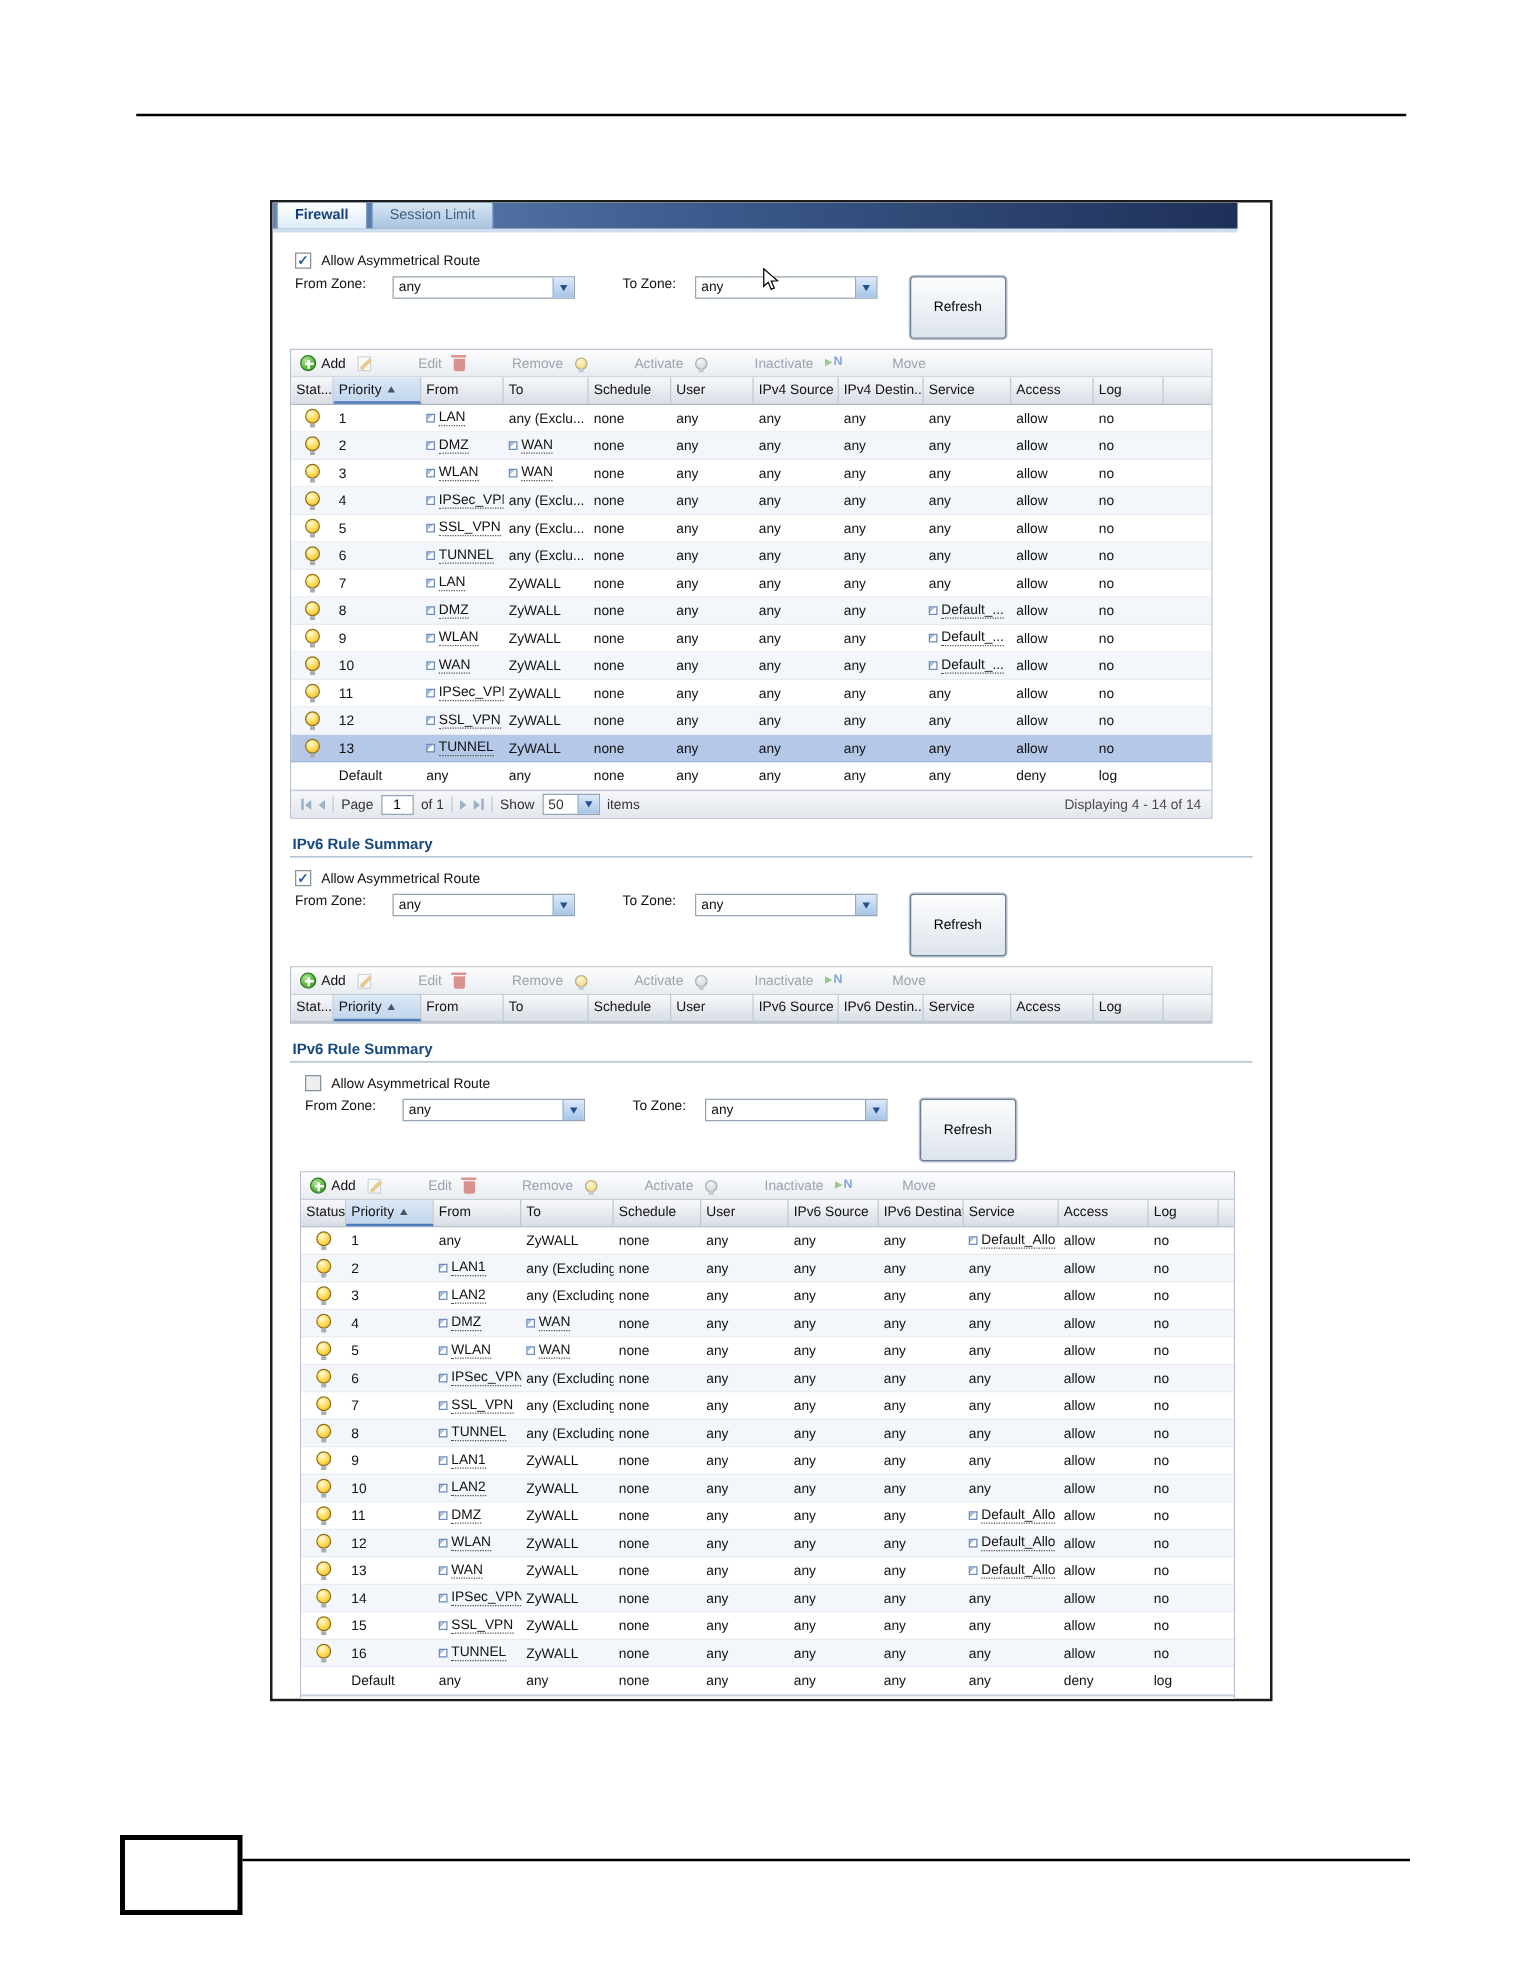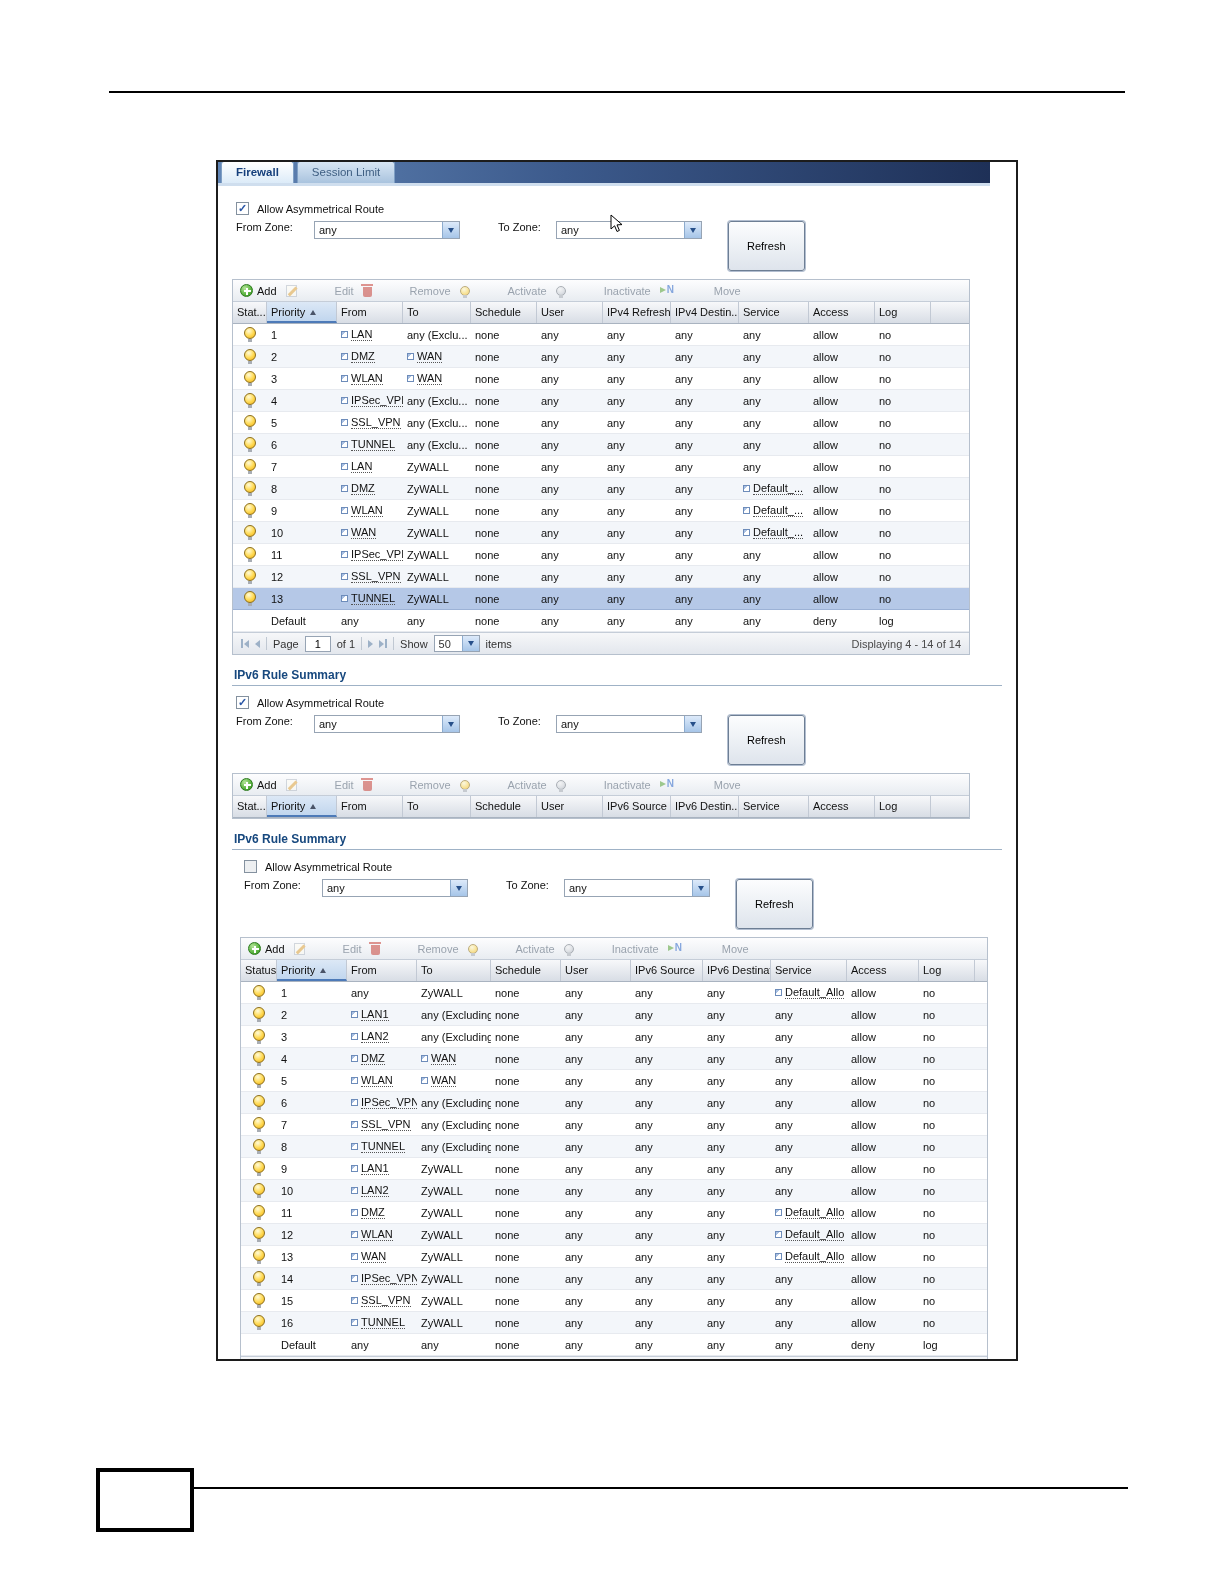--- a/index.html
+++ b/index.html
@@ -193,21 +193,21 @@
   </div>
 </div>
         <div>
             <div class="t-head">
               <div class="th" style="width: 34px;"><span>Stat...</span></div>
               <div class="th sorted" style="width: 70px;"><span>Priority</span><span class="sort-arrow"></span></div>
               <div class="th" style="width: 66px;"><span>From</span></div>
               <div class="th" style="width: 68px;"><span>To</span></div>
               <div class="th" style="width: 66px;"><span>Schedule</span></div>
               <div class="th" style="width: 66px;"><span>User</span></div>
-              <div class="th" style="width: 68px;"><span>IPv4 Refresh</span></div>
+              <div class="th" style="width: 68px;"><span>IPv4 Source</span></div>
               <div class="th" style="width: 68px;"><span>IPv4 Destin...</span></div>
               <div class="th" style="width: 70px;"><span>Service</span></div>
               <div class="th" style="width: 66px;"><span>Access</span></div>
               <div class="th" style="width: 56px;"><span>Log</span></div>
               <div class="th fill" style="flex: 1 1 0%;"></div>
             </div>
             <div class="tr">
               <div class="td st" style="width: 34px;">
                 <span class="bulb"></span>
               </div>

